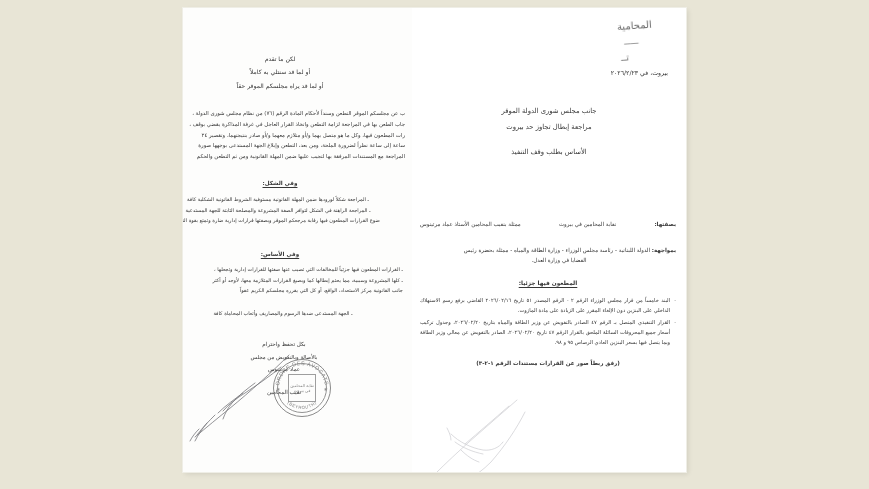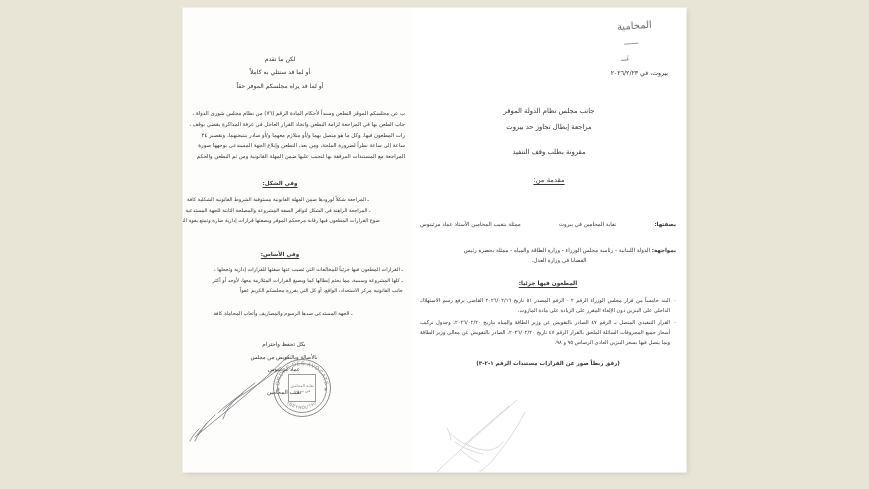--- a/index.html
+++ b/index.html
@@ -213,24 +213,23 @@
 
       <div class="hand">
         <span class="h1">المحامية</span>
         <span class="h2">ـــــــ</span>
         <span class="h3">تــ</span>
       </div>
 
       <div class="datum txt">بيروت، في ٢٠٢٦/٢/٢٣</div>
 
       <div class="heading txt ctr">
-        <div>جانب مجلس نظام الدولة الموقر</div>
+        <div>جانب مجلس شورى الدولة الموقر</div>
         <div class="l2">مراجعة إبطال تجاوز حد بيروت</div>
-        <div class="l3">مقرونة بطلب وقف التنفيذ</div>
-        <div class="l4 u">مقدمة من:</div>
+        <div class="l3">الأساس بطلب وقف التنفيذ</div>
       </div>
 
       <div class="party txt">
         <div class="row">
           <span class="k b">بصفتها:</span>
           <span>نقابة المحامين في بيروت</span>
           <span>ممثلة بنقيب المحامين الأستاذ عماد مرتينوس</span>
         </div>
       </div>
 

